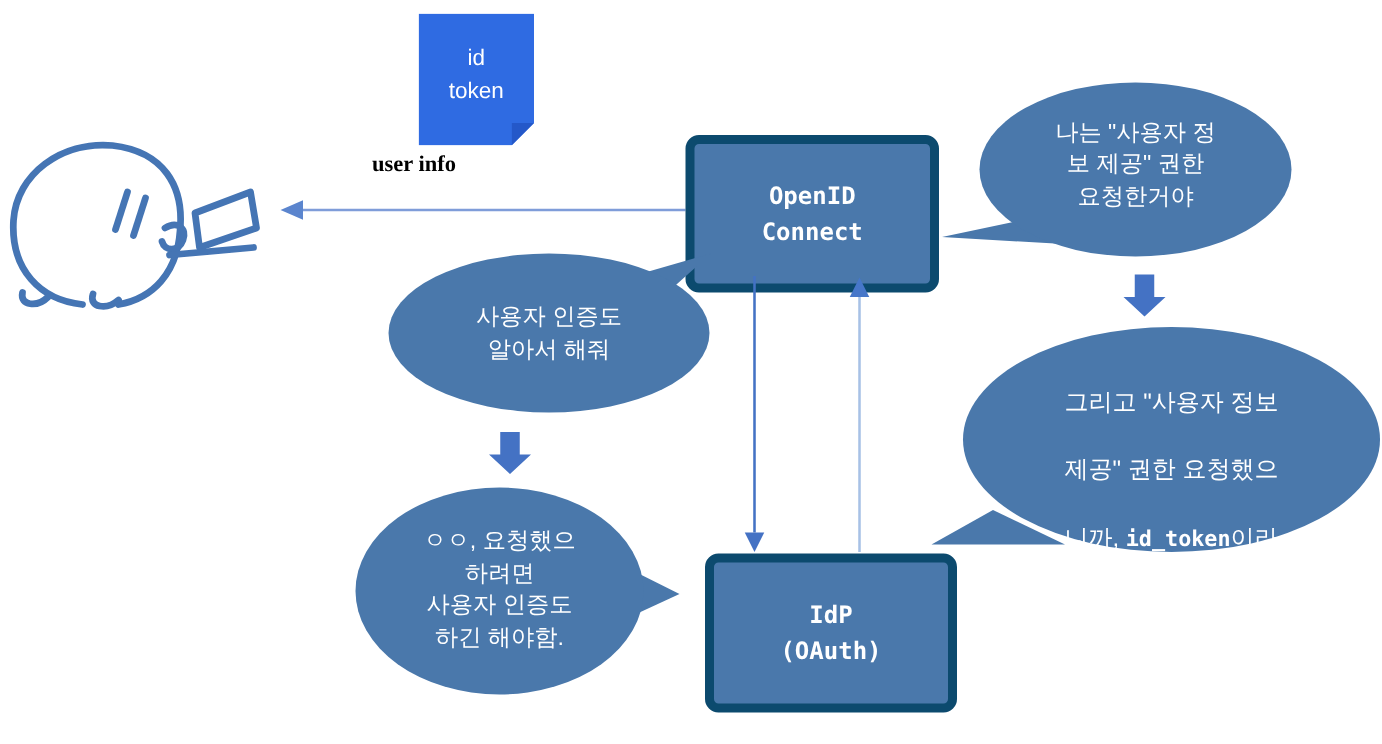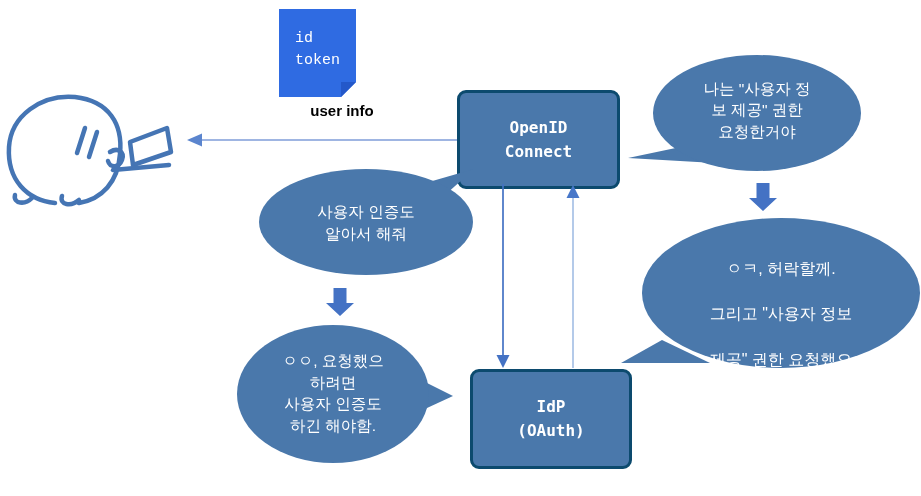--- a/index.html
+++ b/index.html
@@ -10,40 +10,40 @@
   svg { position:absolute; overflow:visible; }
 
   
   .note {
     position:absolute; left:279px; top:9px; width:77px; height:88px;
     background:#2F6BE2;
     clip-path:polygon(0 0,100% 0,100% calc(100% - 15px),calc(100% - 15px) 100%,0 100%);
     display:flex; align-items:center; justify-content:center;
   }
   .note-label {
-    color:#ffffff; font-family:Liberation Mono, monospace;
-    font-size:15px; line-height:1.45; white-space:pre-line;
+    color:#ffffff; font-family:Liberation Sans, sans-serif;
+    font-size:15px; line-height:1.45; text-align:center; white-space:pre-line;
     padding-bottom:6px;
   }
   .note-fold {
     position:absolute; left:calc(279px + 77px - 15px); top:calc(9px + 88px - 15px);
     width:15px; height:15px; background:#2458C9;
     clip-path:polygon(0 0,100% 0,0 100%);
   }
 
   
   .user-info {
-    position:absolute; left:277px; top:102px; width:130px; text-align:center;
-    color:#000; font-family:Liberation Sans, sans-serif;
+    position:absolute; left:248px; top:102px; width:130px; text-align:left;
+    color:#000; font-family:Liberation Serif, serif;
     font-weight:bold; font-size:15px;
   }
 
   
   .box {
-    position:absolute; background:#4A78AB; border:3px solid #0c4a6e; border-radius:9px;
+    position:absolute; background:#4A78AB; border:6px solid #0c4a6e; border-radius:9px;
     display:flex; align-items:center; justify-content:center;
     box-shadow:0 0 0 0 transparent;
   }
   .box-openid { left:457px; top:90px;  width:157px; height:93px; }
   .box-idp    { left:470px; top:369px; width:156px; height:94px; }
   .box-label {
     color:#fff; font-family:"DejaVu Sans Mono","Liberation Mono",monospace;
     font-weight:bold; font-size:16px; line-height:1.5; text-align:center;
     white-space:pre-line;
   }
@@ -118,21 +118,20 @@
 
   <svg style="left:745px; top:183px;" width="36" height="29" viewBox="0 0 36 29">
     <polygon points="11.5,0 24.5,0 24.5,15 32,15 18,28 4,15 11.5,15" fill="#4472C4"></polygon>
   </svg>
 
   <svg style="left:615px; top:215px;" width="306" height="155" viewBox="0 0 306 155">
     <polygon points="47,125 95,148 6,148" fill="#4A78AB"></polygon>
     <ellipse cx="166" cy="78" rx="139" ry="75" fill="#4A78AB"></ellipse>
   </svg>
   <div class="bubble-text bt-allow">
-    <div>ㅇㅋ, 허락할께.</div>
     <div>그리고 "사용자 정보</div>
     <div>제공" 권한 요청했으</div>
     <div><span>니까, </span><span class="code-inline">id_token</span><span>이라</span></div>
     <div>는 것도 줄께</div>
   </div>
 
   <svg style="left:255px; top:164px;" width="225" height="116" viewBox="0 0 225 116">
     <polygon points="160,22 180,40 219,5" fill="#4A78AB"></polygon>
     <ellipse cx="111" cy="58" rx="107" ry="53" fill="#4A78AB"></ellipse>
   </svg>

